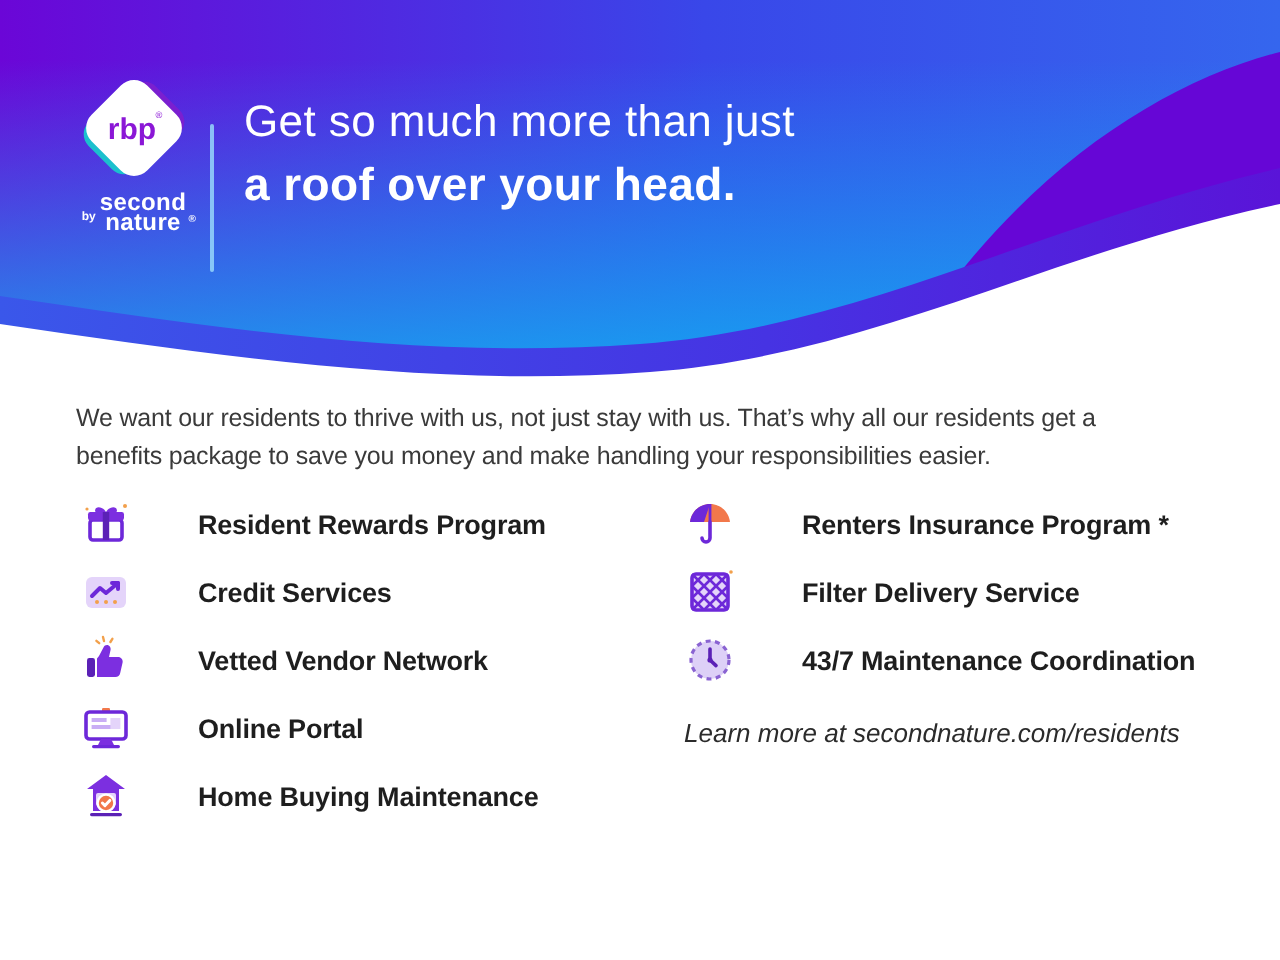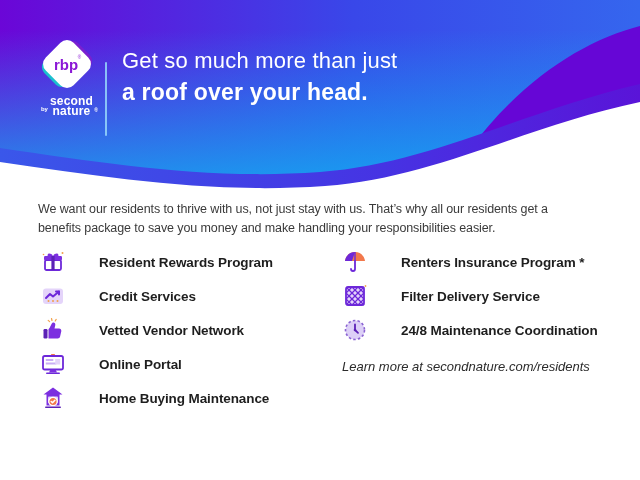--- a/index.html
+++ b/index.html
@@ -190,21 +190,21 @@
       <span class="benefit-label">Filter Delivery Service</span>
     </div>
 
     <div class="benefit-row">
       <svg class="benefit-icon" viewBox="0 0 26 26">
         <circle cx="13" cy="13" r="9.5" fill="#DDD0F7"></circle>
         <circle cx="13" cy="13" r="9.5" fill="none" stroke="#8A63D2" stroke-width="1.6" stroke-dasharray="2.5 2.2"></circle>
         <path d="M13 7.5V13l3 2.8" stroke="#5B21B6" stroke-width="1.8" fill="none" stroke-linecap="round" stroke-linejoin="round"></path>
         <circle cx="13" cy="13" r="1.3" fill="#5B21B6"></circle>
       </svg>
-      <span class="benefit-label">24/8 Maintenance Coordination</span>
+      <span class="benefit-label">43/7 Maintenance Coordination</span>
     </div>
 
     <div class="learn-more">Learn more at secondnature.com/residents</div>
 
   </div>
 
   <div class="footer-disclaimer">* Renters Insurance Program is provided by Second Nature Insurance Services, LLC. (NPN 20224625)</div>
   <div class="footer-code">CS1008-RES 02/24 V1</div>
 
 </div>

